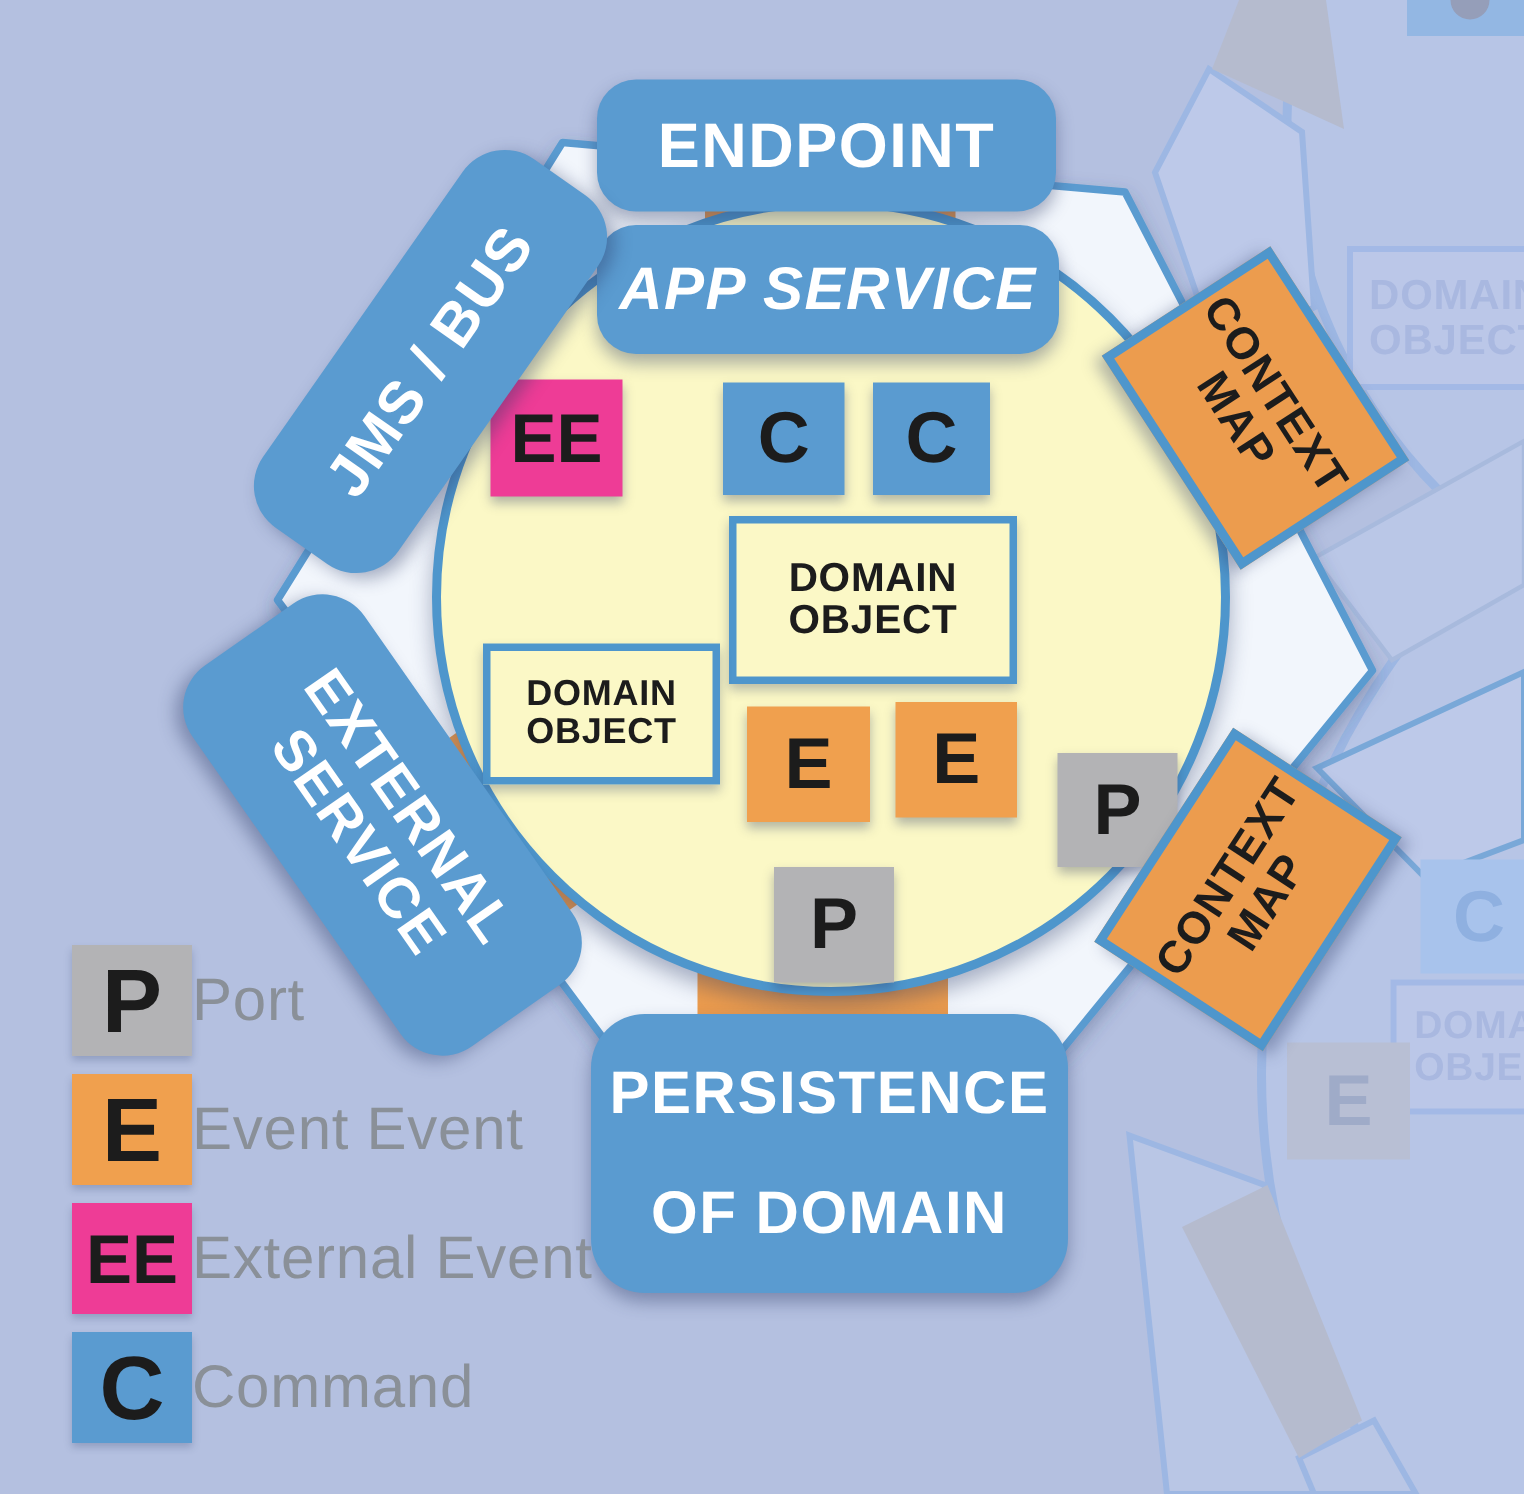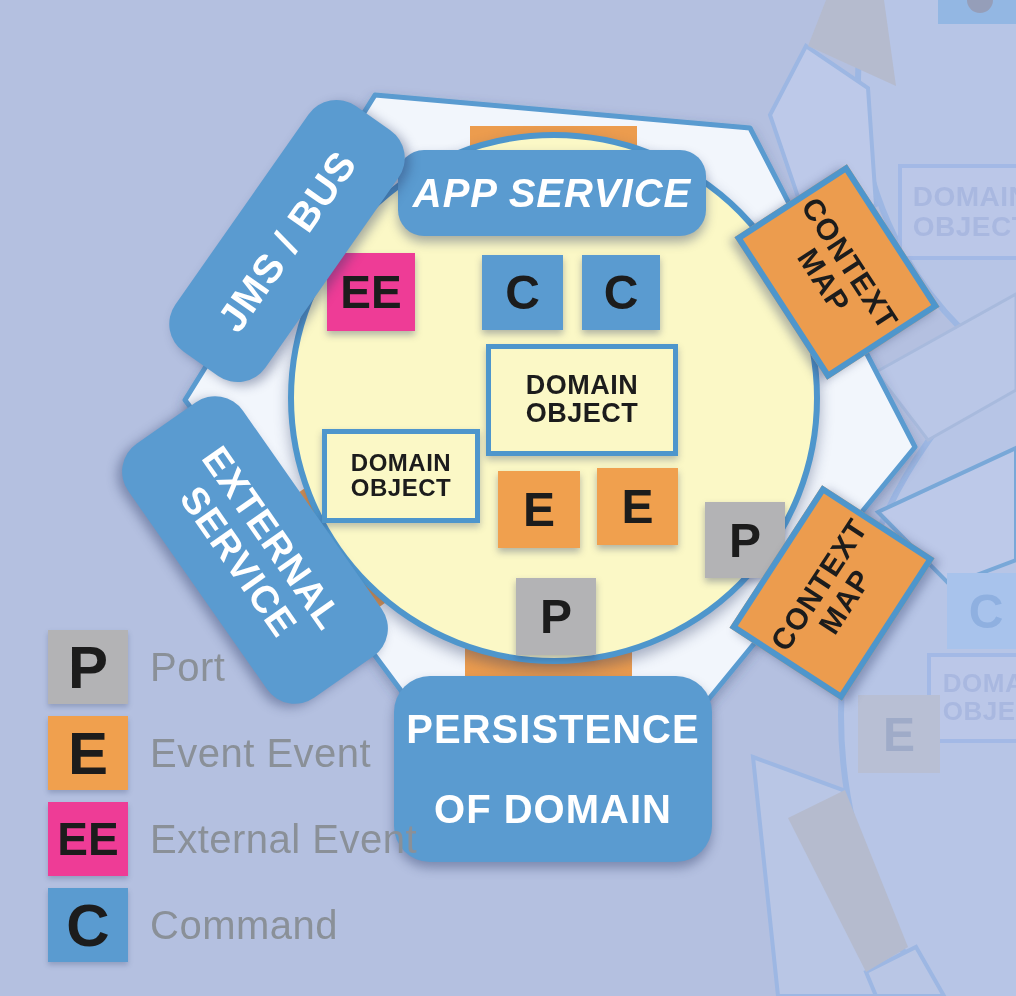--- a/index.html
+++ b/index.html
@@ -61,21 +61,21 @@
   .lsq{
     width:80px;height:74px;flex:0 0 80px;
     display:flex;align-items:center;justify-content:center;
     font-weight:bold;font-size:60px;color:#1c1c1c;
     box-shadow:0 3px 5px rgba(40,55,100,.25);
   }
   .lsq.gray{background:#b3b3b5;}
   .lsq.orange{background:#f0a04e;}
   .lsq.pink{background:#ee3c96;}
   .lsq.blue{background:#5a9bd0;}
-  .llabel{margin-left:22px;font-size:40px;color:#8a9098;letter-spacing:.5px;}
+  .llabel{font-size:40px;color:#8a9098;letter-spacing:.5px;}
 </style>
 </head>
 <body>
 
 <div id="canvas">
 
   <svg id="bg-shapes" width="1016" height="996" viewBox="0 0 1016 996">
     <defs>
       <filter id="ds" x="-20%" y="-20%" width="140%" height="140%">
         <feDropShadow dx="0" dy="5" stdDeviation="6" flood-color="#33406b" flood-opacity="0.35"></feDropShadow>
@@ -144,20 +144,23 @@
   <div class="abs badge orange" style="left:597px;top:468px;width:81px;height:77px;font-size:48px;">
     <span>E</span>
   </div>
   <div class="abs badge gray" style="left:705px;top:502px;width:80px;height:76px;font-size:48px;">
     <span>P</span>
   </div>
   <div class="abs badge gray" style="left:516px;top:578px;width:80px;height:77px;font-size:48px;">
     <span>P</span>
   </div>
 
+  <div class="abs adapter" style="left:398px;top:53px;width:306px;height:88px;border-radius:26px;font-size:42px;">
+    <span>ENDPOINT</span>
+  </div>
   <div class="abs adapter" style="left:398px;top:150px;width:308px;height:86px;border-radius:26px;font-size:40px;font-style:italic;">
     <span>APP SERVICE</span>
   </div>
   <div class="abs adapter" style="left:137px;top:186px;width:300px;height:110px;border-radius:34px;font-size:40px;transform:rotate(-55deg);">
     <span>JMS / BUS</span>
   </div>
   <div class="abs adapter" style="left:100px;top:480px;width:310px;height:140px;border-radius:34px;font-size:38px;line-height:1.08;transform:rotate(55deg);">
     <div>EXTERNAL</div>
     <div>SERVICE</div>
   </div>

